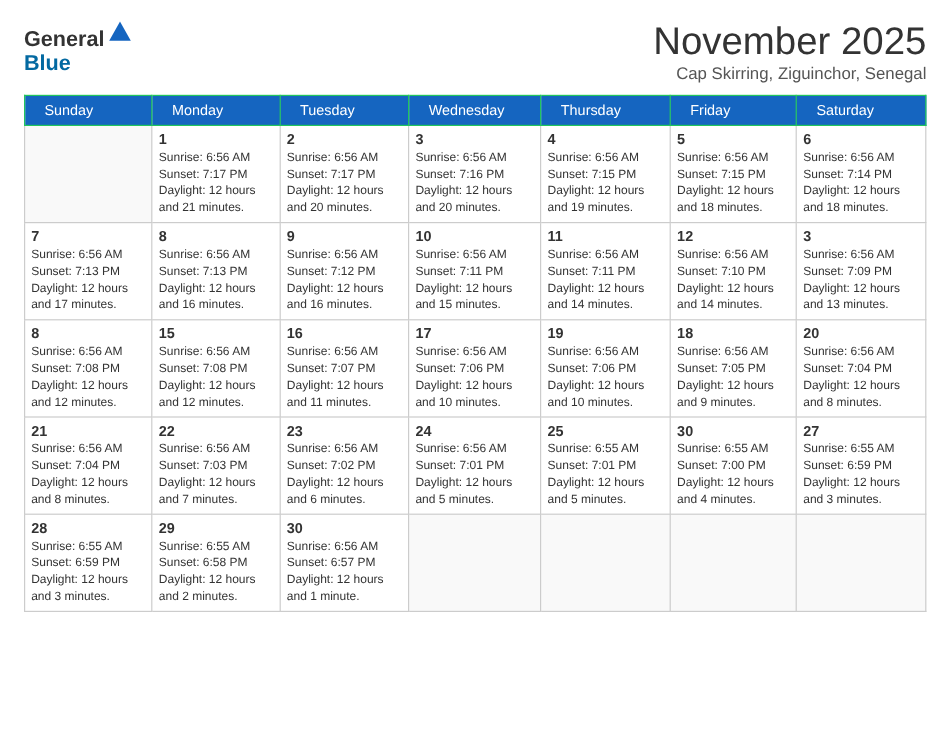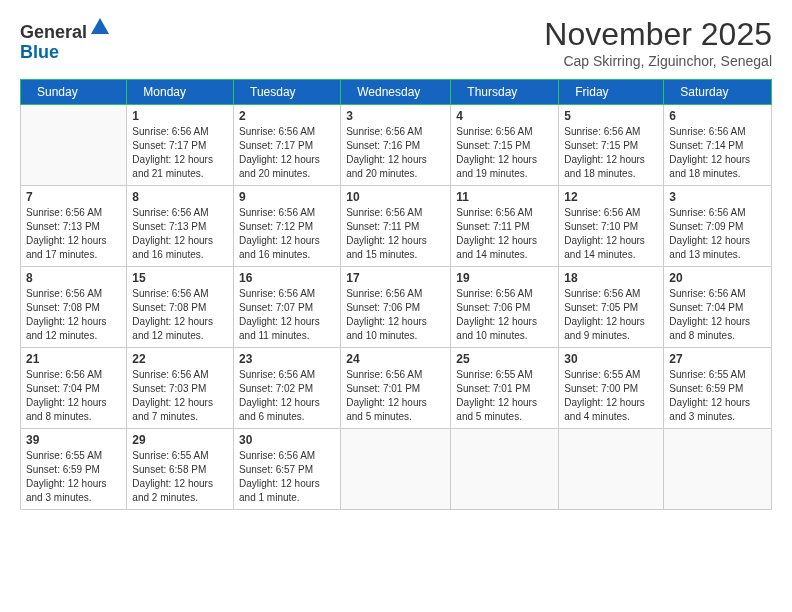--- a/index.html
+++ b/index.html
@@ -317,21 +317,21 @@
           <td>
             <span class="day-num">27</span>
             <div class="day-info" style="white-space: pre-line;">Sunrise: 6:55 AM
 Sunset: 6:59 PM
 Daylight: 12 hours
 and 3 minutes.</div>
           </td>
         </tr>
         <tr>
           <td>
-            <span class="day-num">39</span>
+            <span class="day-num">28</span>
             <div class="day-info" style="white-space: pre-line;">Sunrise: 6:55 AM
 Sunset: 6:59 PM
 Daylight: 12 hours
 and 3 minutes.</div>
           </td>
           <td>
             <span class="day-num">29</span>
             <div class="day-info" style="white-space: pre-line;">Sunrise: 6:55 AM
 Sunset: 6:58 PM
 Daylight: 12 hours

